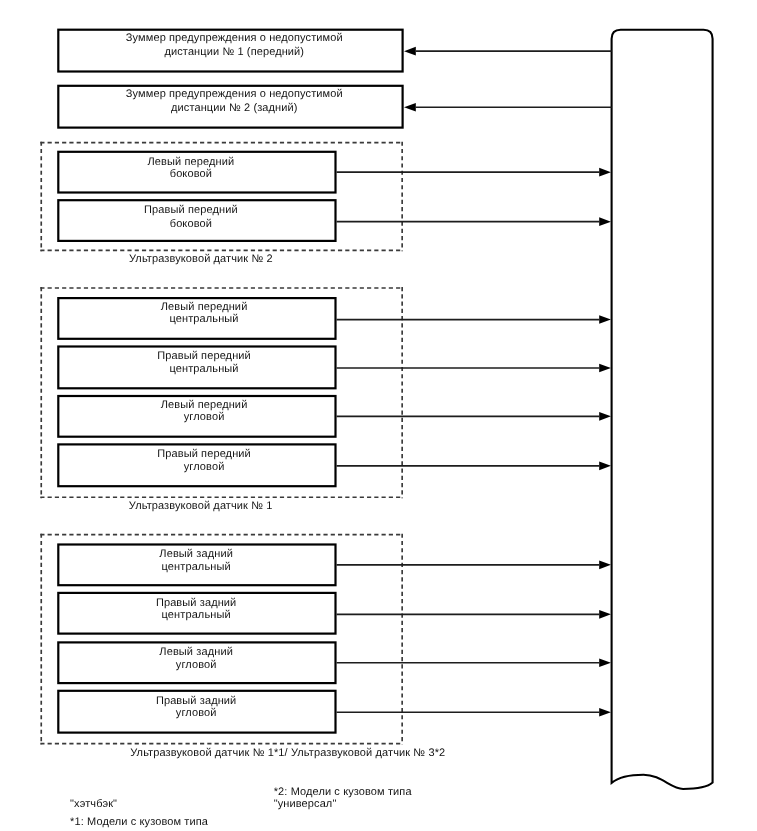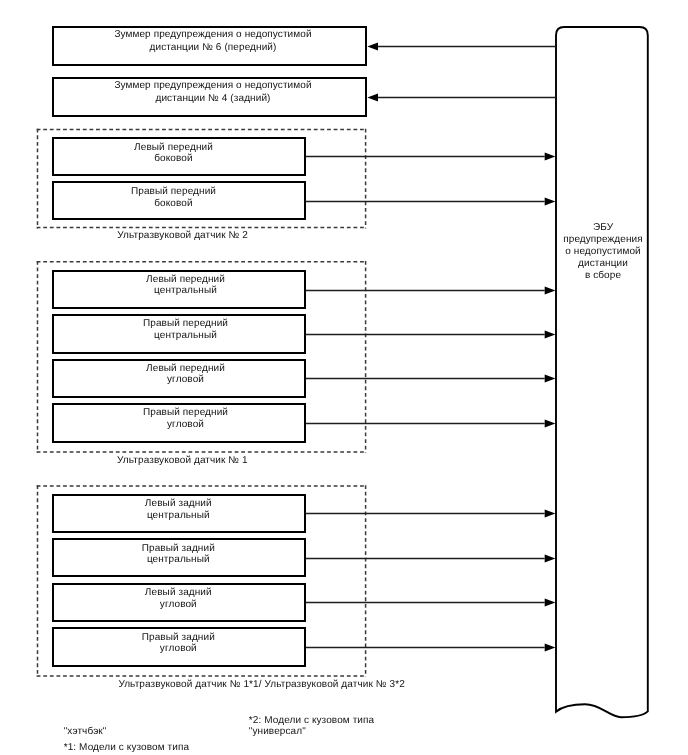--- a/index.html
+++ b/index.html
@@ -62,23 +62,23 @@
   <path d="M 555.4 513.5 L 544.6999999999999 509.6 L 544.6999999999999 517.4 Z" fill="#000"></path>
   <line x1="304.7" y1="558.5" x2="544.6999999999999" y2="558.5" stroke="#1d1d1d" stroke-width="1.5"></line>
   <path d="M 555.4 558.5 L 544.6999999999999 554.6 L 544.6999999999999 562.4 Z" fill="#000"></path>
   <line x1="304.7" y1="602.5" x2="544.6999999999999" y2="602.5" stroke="#1d1d1d" stroke-width="1.5"></line>
   <path d="M 555.4 602.5 L 544.6999999999999 598.6 L 544.6999999999999 606.4 Z" fill="#000"></path>
   <line x1="304.7" y1="647.5" x2="544.6999999999999" y2="647.5" stroke="#1d1d1d" stroke-width="1.5"></line>
   <path d="M 555.4 647.5 L 544.6999999999999 643.6 L 544.6999999999999 651.4 Z" fill="#000"></path>
 </svg>
 
 <div class="box" style="left:52.0px;top:26.0px;width:315.0px;height:40.0px;"></div>
-<div class="txtabs" style="left:53.0px;top:29.4px;width:320px;"><span>Зуммер предупреждения о недопустимой</span><br><span>дистанции № 6 (передний)</span></div>
+<div class="txtabs" style="left:53.0px;top:29.4px;width:320px;"><span>Зуммер предупреждения о недопустимой</span><br><span>дистанции № 1 (передний)</span></div>
 <div class="box" style="left:52.0px;top:77.0px;width:315.0px;height:40.0px;"></div>
-<div class="txtabs" style="left:53.0px;top:80.4px;width:320px;"><span>Зуммер предупреждения о недопустимой</span><br><span>дистанции № 4 (задний)</span></div>
+<div class="txtabs" style="left:53.0px;top:80.4px;width:320px;"><span>Зуммер предупреждения о недопустимой</span><br><span>дистанции № 2 (задний)</span></div>
 <div class="box" style="left:52.0px;top:136.8px;width:253.7px;height:39.3px;"></div>
 <div class="txtabs sens" style="left:53.5px;top:141.60000000000002px;width:240px;"><span>Левый передний</span><br><span>боковой</span></div>
 <div class="box" style="left:52.0px;top:181.2px;width:253.7px;height:39.3px;"></div>
 <div class="txtabs sens" style="left:53.5px;top:186.0px;width:240px;"><span>Правый передний</span><br><span>боковой</span></div>
 <div class="glabel" style="left:-17.400000000000006px;top:229.6px;width:400px;">Ультразвуковой датчик № 2</div>
 <div class="box" style="left:52.0px;top:269.8px;width:253.7px;height:39.5px;"></div>
 <div class="txtabs sens" style="left:65.5px;top:273.6px;width:240px;"><span>Левый передний</span><br><span>центральный</span></div>
 <div class="box" style="left:52.0px;top:314.2px;width:253.7px;height:39.5px;"></div>
 <div class="txtabs sens" style="left:65.5px;top:318.0px;width:240px;"><span>Правый передний</span><br><span>центральный</span></div>
 <div class="box" style="left:52.0px;top:358.7px;width:253.7px;height:39.5px;"></div>
@@ -88,21 +88,20 @@
 <div class="glabel" style="left:-17.599999999999994px;top:455.3px;width:400px;">Ультразвуковой датчик № 1</div>
 <div class="box" style="left:52.0px;top:493.5px;width:253.7px;height:39.3px;"></div>
 <div class="txtabs sens" style="left:58.30000000000001px;top:498.0px;width:240px;"><span>Левый задний</span><br><span>центральный</span></div>
 <div class="box" style="left:52.0px;top:538.1px;width:253.7px;height:39.3px;"></div>
 <div class="txtabs sens" style="left:58.30000000000001px;top:542.6px;width:240px;"><span>Правый задний</span><br><span>центральный</span></div>
 <div class="box" style="left:52.0px;top:582.7px;width:253.7px;height:39.3px;"></div>
 <div class="txtabs sens" style="left:58.30000000000001px;top:587.2px;width:240px;"><span>Левый задний</span><br><span>угловой</span></div>
 <div class="box" style="left:52.0px;top:627.3px;width:253.7px;height:39.3px;"></div>
 <div class="txtabs sens" style="left:58.30000000000001px;top:631.8px;width:240px;"><span>Правый задний</span><br><span>угловой</span></div>
 <div class="glabel" style="left:4.800000000000011px;top:679.4px;width:400px;text-align:right;">Ультразвуковой датчик № 1*1/ Ультразвуковой датчик № 3*2</div>
-<div class="ecu-label" style="left:523.0px;top:222.0px;width:160px;"><span>ЭБУ</span><br><span>предупреждения</span><br><span>о недопустимой</span><br><span>дистанции</span><br><span>в сборе</span></div>
 <div style="position:absolute;left:0;top:0;">
       <div class="note" style="left:63.7px;top:742px;">*1: Модели с кузовом типа</div>
       <div class="note" style="left:63.7px;top:726.2px;">"хэтчбэк"</div>
     </div>
 <div style="position:absolute;left:0;top:0;">
       <div class="note" style="left:248.8px;top:714.5px;text-align:center;">*2: Модели с кузовом типа</div>
       <div class="note" style="left:248.8px;top:726.2px;">"универсал"</div>
     </div>
 </div>
 

